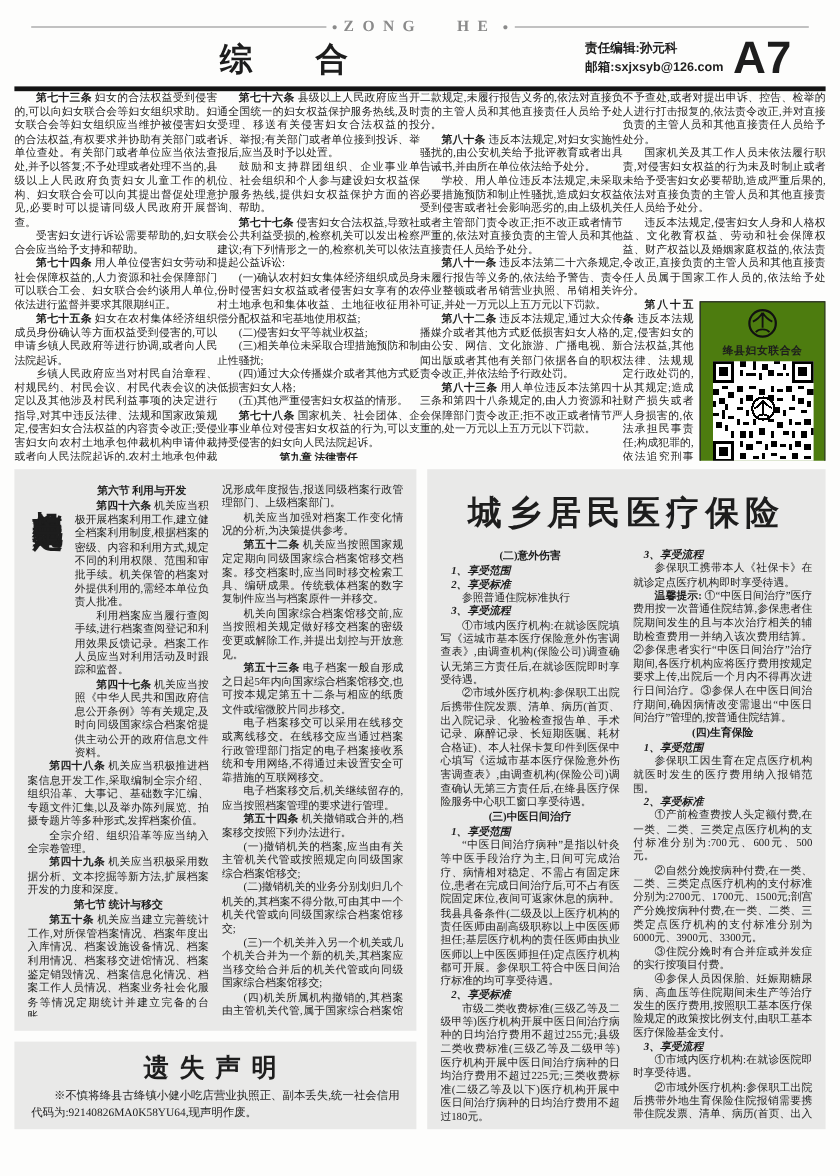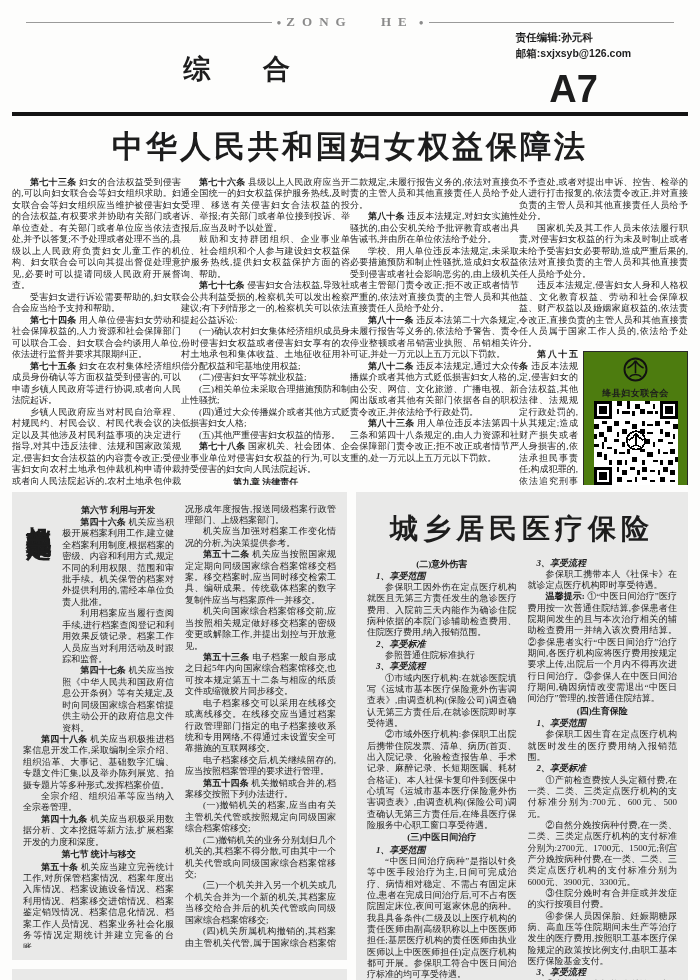--- a/index.html
+++ b/index.html
@@ -11,21 +11,21 @@
   .hline{flex:1;height:1px;background:#9a9a9a;}
   .dot{color:#8a8a8a;font-size:8px;}
   .zh{color:#8a8a8a;font-weight:bold;font-size:13px;letter-spacing:7px;word-spacing:18px;}
   .hdr-main{display:flex;align-items:flex-end;margin-top:0;}
   .masthead{width:235px;padding-left:12px;}
   .mast-name{font-size:29px;font-weight:bold;font-style:italic;letter-spacing:6px;line-height:1.05;}
   .mast-date{font-size:10px;font-weight:bold;letter-spacing:1.5px;margin-top:2px;
              font-family:"Liberation Sans",sans-serif;}
   .section-wrap{flex:1;text-align:center;align-self:center;}
   .section-name{font-size:27px;font-weight:900;letter-spacing:10px;word-spacing:26px;padding-left:10px;}
-  .hdr-right{width:225px;display:flex;align-items:center;justify-content:flex-start;gap:8px;padding-right:2px;flex-direction:column;}
+  .hdr-right{width:225px;display:flex;align-items:center;justify-content:center;gap:8px;padding-right:2px;}
   .editor{font-size:10.5px;font-weight:bold;font-family:"Liberation Sans",sans-serif;line-height:1.5;}
   .page-no{font-size:38px;font-weight:900;font-family:"Liberation Sans",sans-serif;line-height:1;}
   .hdr-rule{height:4px;background:#141414;margin-top:4px;}
   
   .law-title{text-align:center;font-size:31px;font-weight:900;letter-spacing:3px;
              font-family:"Liberation Sans",sans-serif;margin:10px 0 9px;}
   .law-body{display:flex;padding:0 12px;height:308px;overflow:hidden;}
   .law-col{flex:1;min-width:0;overflow:hidden;text-align:justify;font-size:9px;line-height:1.28;}
   p{margin:0;}
   .p-body{text-indent:2em;}
@@ -79,21 +79,20 @@
         <div class="editor">
           <div>责任编辑:孙元科</div>
           <div>邮箱:sxjxsyb@126.com</div>
         </div>
         <div class="page-no">A7</div>
       </div>
     </div>
     <div class="hdr-rule"></div>
   </div>
 
-  <div class="law-title">中华人民共和国妇女权益保障法</div>
 
   <div class="law-body">
     <div class="law-col">
         <p class="p-body"><b>第七十三条 </b>妇女的合法权益受到侵害的,可以向妇女联合会等妇女组织求助。妇女联合会等妇女组织应当维护被侵害妇女的合法权益,有权要求并协助有关部门或者单位查处。有关部门或者单位应当依法查处,并予以答复;不予处理或者处理不当的,县级以上人民政府负责妇女儿童工作的机构、妇女联合会可以向其提出督促处理意见,必要时可以提请同级人民政府开展督查。</p>
         <p class="p-body">受害妇女进行诉讼需要帮助的,妇女联合会应当给予支持和帮助。</p>
         <p class="p-body"><b>第七十四条 </b>用人单位侵害妇女劳动和社会保障权益的,人力资源和社会保障部门可以联合工会、妇女联合会约谈用人单位,依法进行监督并要求其限期纠正。</p>
         <p class="p-body"><b>第七十五条 </b>妇女在农村集体经济组织成员身份确认等方面权益受到侵害的,可以申请乡镇人民政府等进行协调,或者向人民法院起诉。</p>
         <p class="p-body">乡镇人民政府应当对村民自治章程、村规民约、村民会议、村民代表会议的决定以及其他涉及村民利益事项的决定进行指导,对其中违反法律、法规和国家政策规定,侵害妇女合法权益的内容责令改正;受侵害妇女向农村土地承包仲裁机构申请仲裁或者向人民法院起诉的,农村土地承包仲裁机构或者人民法院应当依法受理。</p>
       </div>
     <div class="law-col">
@@ -185,21 +184,20 @@
         <div class="lost-text">※不慎将绛县古绛镇小健小吃店营业执照正、副本丢失,统一社会信用代码为:92140826MA0K58YU64,现声明作废。</div>
       </div>
     </div>
 
     <div class="gray-box ins-box">
       <div class="ins-title">城乡居民医疗保险</div>
       <div class="ins-cols">
         <div class="ins-col">
             <p class="p-head">(二)意外伤害</p>
             <p class="p-sub">1、享受范围</p>
-            <p class="p-body">参保职工因外伤在定点医疗机构就医且无第三方责任发生的急诊医疗费用、入院前三天内能作为确诊住院病种依据的本院门诊辅助检查费用、住院医疗费用,纳入报销范围。</p>
             <p class="p-sub">2、享受标准</p>
             <p class="p-body">参照普通住院标准执行</p>
             <p class="p-sub">3、享受流程</p>
             <p class="p-body">①市域内医疗机构:在就诊医院填写《运城市基本医疗保险意外伤害调查表》,由调查机构(保险公司)调查确认无第三方责任后,在就诊医院即时享受待遇。</p>
             <p class="p-body">②市域外医疗机构:参保职工出院后携带住院发票、清单、病历(首页、出入院记录、化验检查报告单、手术记录、麻醉记录、长短期医嘱、耗材合格证)、本人社保卡复印件到医保中心填写《运城市基本医疗保险意外伤害调查表》,由调查机构(保险公司)调查确认无第三方责任后,在绛县医疗保险服务中心职工窗口享受待遇。</p>
             <p class="p-head">(三)中医日间治疗</p>
             <p class="p-sub">1、享受范围</p>
             <p class="p-body">“中医日间治疗病种”是指以针灸等中医手段治疗为主,日间可完成治疗、病情相对稳定、不需占有固定床位,患者在完成日间治疗后,可不占有医院固定床位,夜间可返家休息的病种。我县具备条件(二级及以上医疗机构的责任医师由副高级职称以上中医医师担任;基层医疗机构的责任医师由执业医师以上中医医师担任)定点医疗机构都可开展。参保职工符合中医日间治疗标准的均可享受待遇。</p>
             <p class="p-sub">2、享受标准</p>
             <p class="p-body">市级二类收费标准(三级乙等及二级甲等)医疗机构开展中医日间治疗病种的日均治疗费用不超过255元;县级二类收费标准(三级乙等及二级甲等)医疗机构开展中医日间治疗病种的日均治疗费用不超过225元;三类收费标准(二级乙等及以下)医疗机构开展中医日间治疗病种的日均治疗费用不超过180元。</p>

